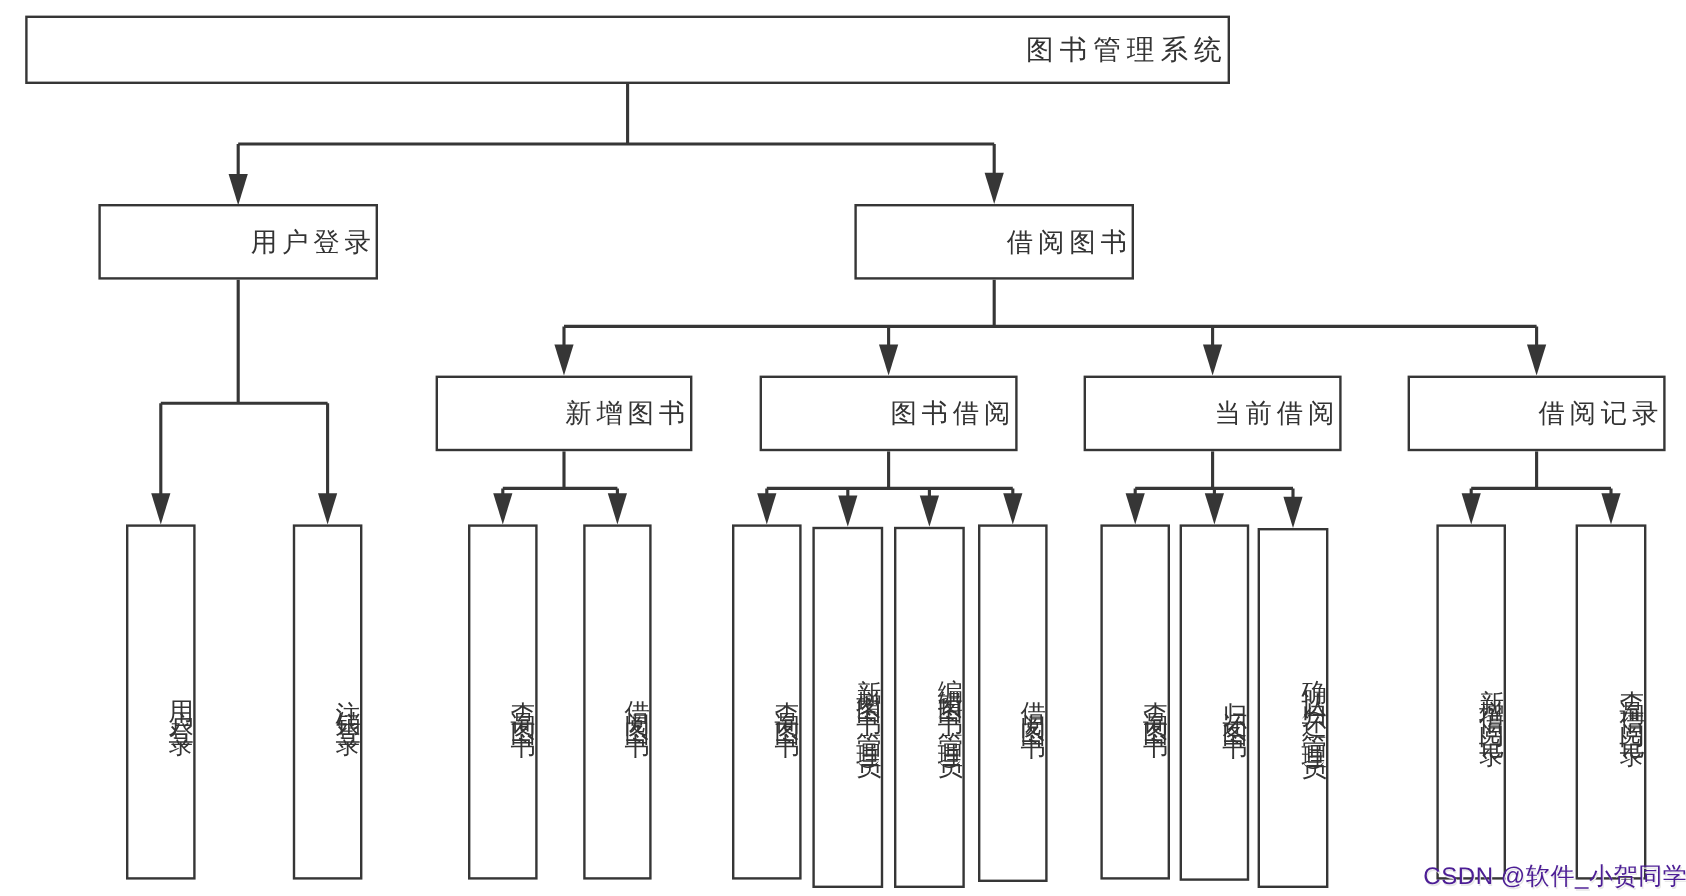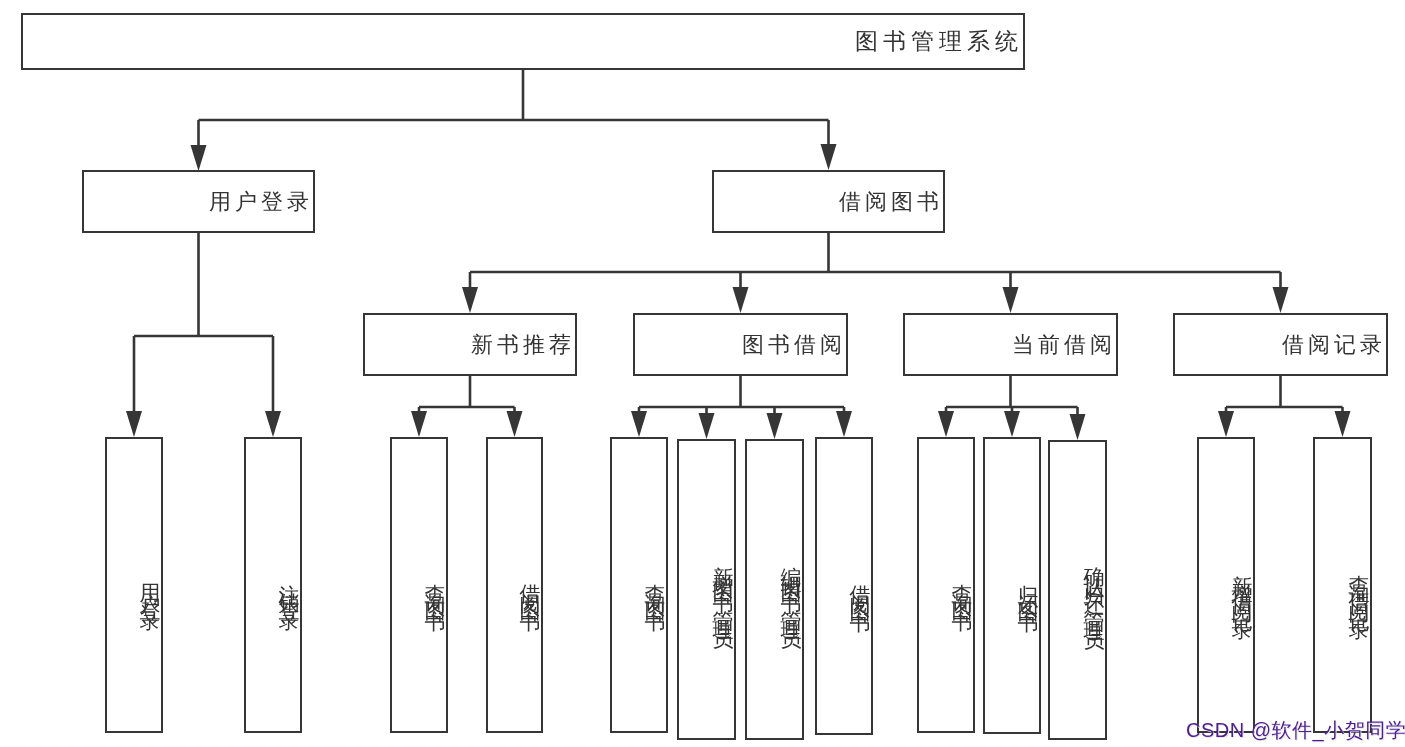--- a/index.html
+++ b/index.html
@@ -114,21 +114,21 @@
   </div>
 
   <div class="hbox" style="left:82px;top:170px;width:233px;height:63px">
     <span>用户登录</span>
   </div>
   <div class="hbox" style="left:712px;top:170px;width:233px;height:63px">
     <span>借阅图书</span>
   </div>
 
   <div class="hbox" style="left:363px;top:313px;width:214px;height:63px">
-    <span>新书推荐</span>
+    <span>新增图书</span>
   </div>
   <div class="hbox" style="left:633px;top:313px;width:215px;height:63px">
     <span>图书借阅</span>
   </div>
   <div class="hbox" style="left:1173px;top:313px;width:215px;height:63px">
     <span>借阅记录</span>
   </div>
   <div class="hbox" style="left:903px;top:313px;width:215px;height:63px">
     <span>当前借阅</span>
   </div>

